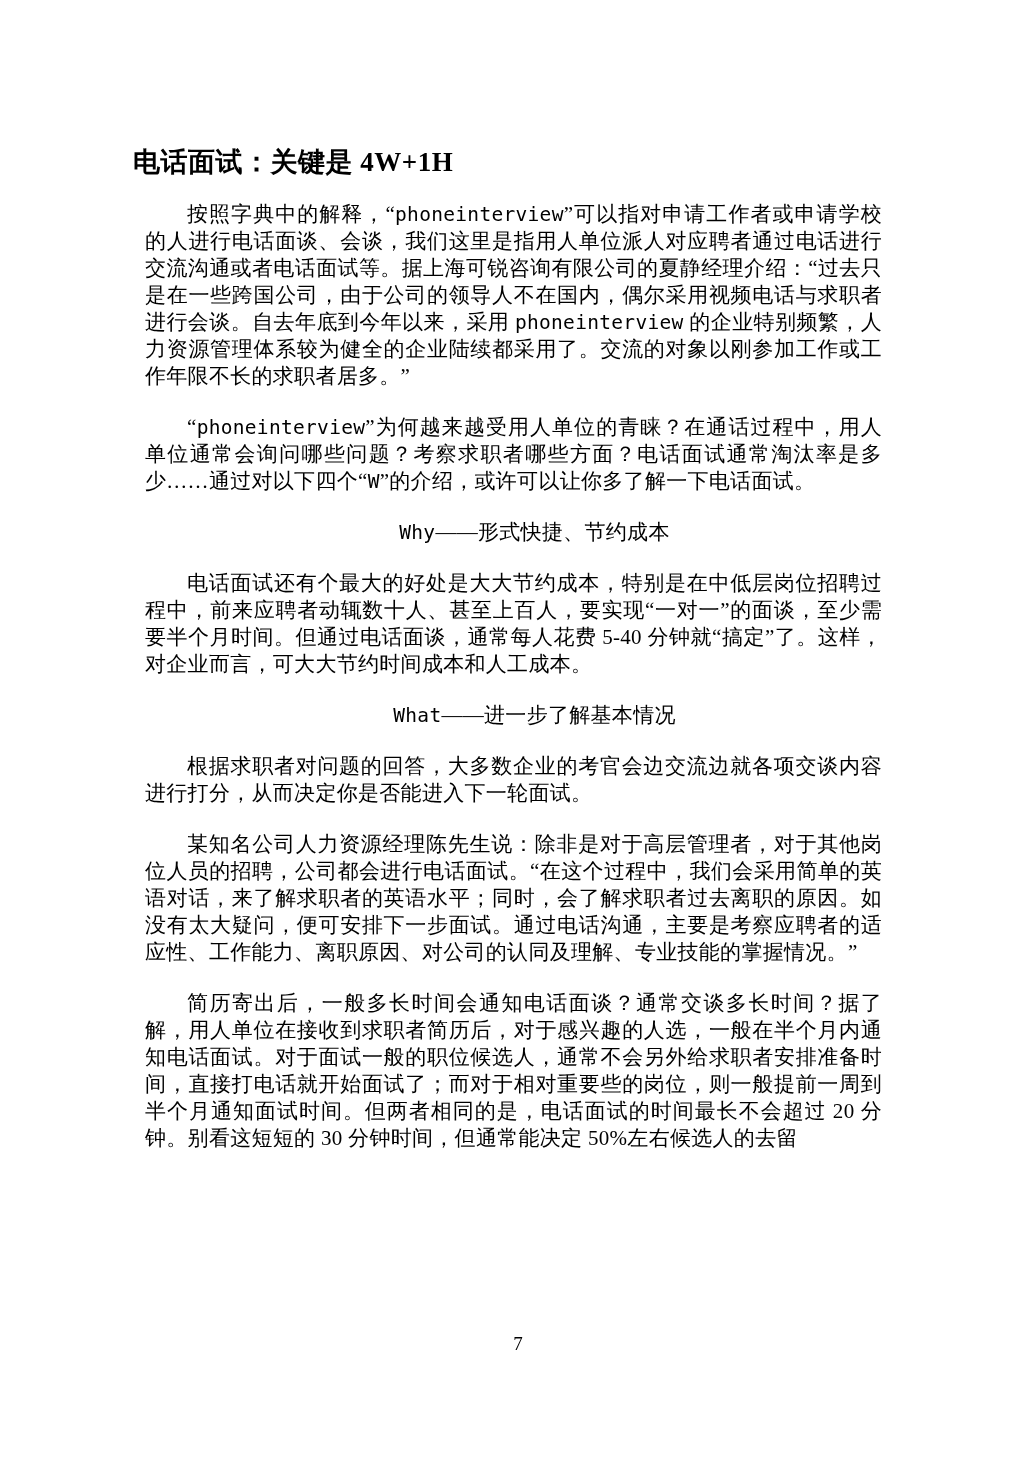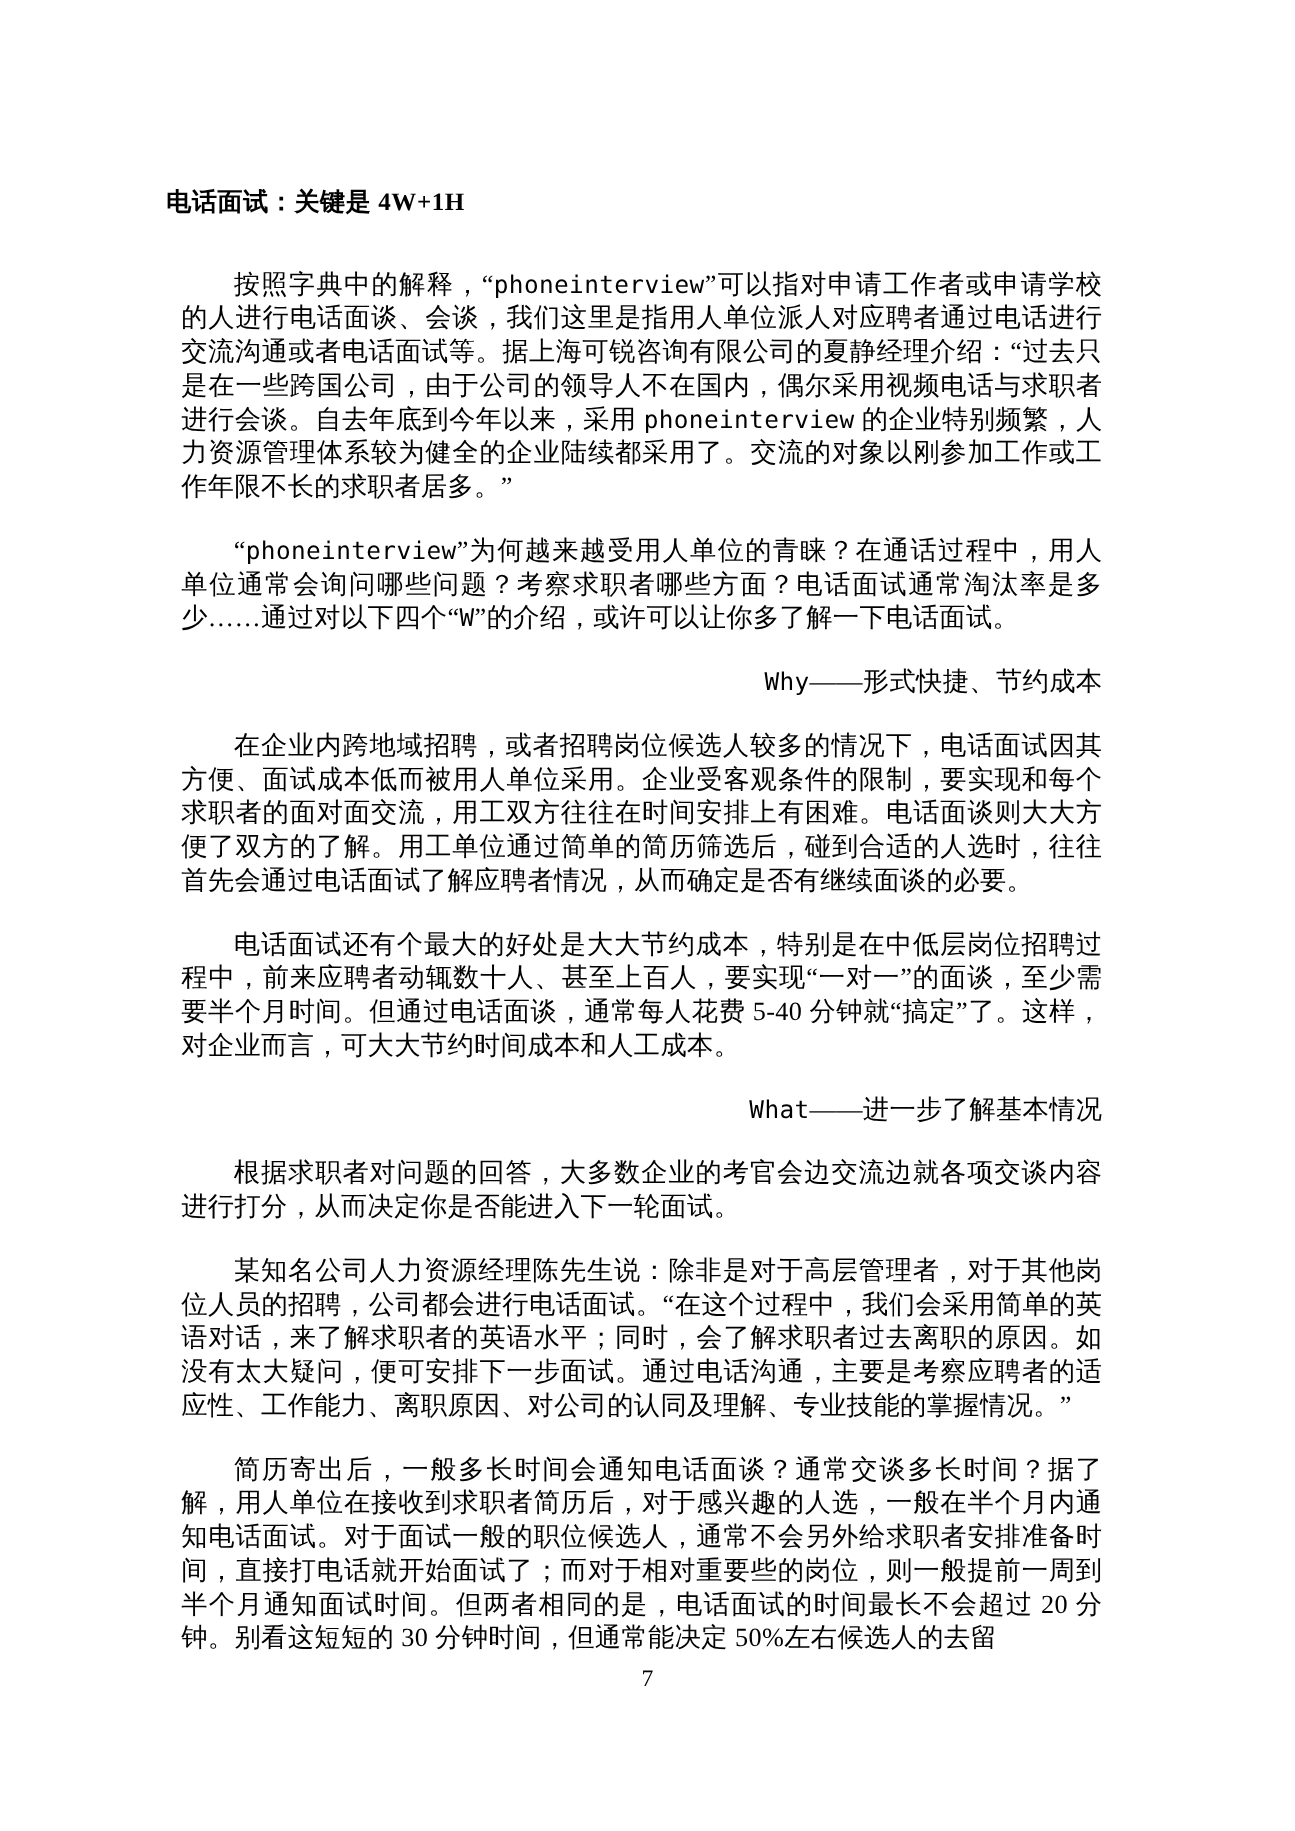--- a/index.html
+++ b/index.html
@@ -16,39 +16,39 @@
     font-family: "Liberation Serif", "DejaVu Serif", serif;
     overflow: hidden;
   }
   .content {
     position: absolute;
     left: 133px;
     top: 148px;
     width: 749px;
   }
   .doc-title {
-    font-size: 20px;
+    font-size: 27px;
     font-weight: bold;
     line-height: 28px;
-    margin: 0 0 38px 0;
+    margin: 0 0 25px 0;
     letter-spacing: 0.5px;
   }
   .content p {
     font-size: 21px;
     line-height: 27px;
     margin: 0 0 24px 12px;
     text-indent: 2em;
     letter-spacing: 0.3px;
   }
   .content p.para {
     text-align: justify;
     text-justify: inter-ideograph;
   }
   .content p.heading {
-    text-align: right;
+    text-align: center;
   }
   .ascii {
     font-family: "DejaVu Sans Mono", monospace;
     font-size: 0.93em;
   }
   .page-number {
     position: absolute;
     left: 0;
     top: 1332px;
     width: 100%;
@@ -61,21 +61,20 @@
 </head>
 <body>
 
 <div class="page">
   <div class="content">
     <h1 class="doc-title">电话面试：关键是 4W+1H</h1>
     <div>
         <p class="para">按照字典中的解释，“<span class="ascii">phoneinterview</span>”可以指对申请工作者或申请学校的人进行电话面谈、会谈，我们这里是指用人单位派人对应聘者通过电话进行交流沟通或者电话面试等。据上海可锐咨询有限公司的夏静经理介绍：“过去只是在一些跨国公司，由于公司的领导人不在国内，偶尔采用视频电话与求职者进行会谈。自去年底到今年以来，采用 <span class="ascii">phoneinterview</span> 的企业特别频繁，人力资源管理体系较为健全的企业陆续都采用了。交流的对象以刚参加工作或工作年限不长的求职者居多。”</p>
         <p class="para">“<span class="ascii">phoneinterview</span>”为何越来越受用人单位的青睐？在通话过程中，用人单位通常会询问哪些问题？考察求职者哪些方面？电话面试通常淘汰率是多少……通过对以下四个“<span class="ascii">W</span>”的介绍，或许可以让你多了解一下电话面试。</p>
         <p class="heading"><span class="ascii">Why</span>——形式快捷、节约成本</p>
-        <p class="para">在企业内跨地域招聘，或者招聘岗位候选人较多的情况下，电话面试因其方便、面试成本低而被用人单位采用。企业受客观条件的限制，要实现和每个求职者的面对面交流，用工双方往往在时间安排上有困难。电话面谈则大大方便了双方的了解。用工单位通过简单的简历筛选后，碰到合适的人选时，往往首先会通过电话面试了解应聘者情况，从而确定是否有继续面谈的必要。</p>
         <p class="para">电话面试还有个最大的好处是大大节约成本，特别是在中低层岗位招聘过程中，前来应聘者动辄数十人、甚至上百人，要实现“一对一”的面谈，至少需要半个月时间。但通过电话面谈，通常每人花费 5-40 分钟就“搞定”了。这样，对企业而言，可大大节约时间成本和人工成本。</p>
         <p class="heading"><span class="ascii">What</span>——进一步了解基本情况</p>
         <p class="para">根据求职者对问题的回答，大多数企业的考官会边交流边就各项交谈内容进行打分，从而决定你是否能进入下一轮面试。</p>
         <p class="para">某知名公司人力资源经理陈先生说：除非是对于高层管理者，对于其他岗位人员的招聘，公司都会进行电话面试。“在这个过程中，我们会采用简单的英语对话，来了解求职者的英语水平；同时，会了解求职者过去离职的原因。如没有太大疑问，便可安排下一步面试。通过电话沟通，主要是考察应聘者的适应性、工作能力、离职原因、对公司的认同及理解、专业技能的掌握情况。”</p>
         <p class="para">简历寄出后，一般多长时间会通知电话面谈？通常交谈多长时间？据了解，用人单位在接收到求职者简历后，对于感兴趣的人选，一般在半个月内通知电话面试。对于面试一般的职位候选人，通常不会另外给求职者安排准备时间，直接打电话就开始面试了；而对于相对重要些的岗位，则一般提前一周到半个月通知面试时间。但两者相同的是，电话面试的时间最长不会超过 20 分钟。别看这短短的 30 分钟时间，但通常能决定 50%左右候选人的去留</p>
       </div>
   </div>
   <div class="page-number">7</div>
 </div>
 

